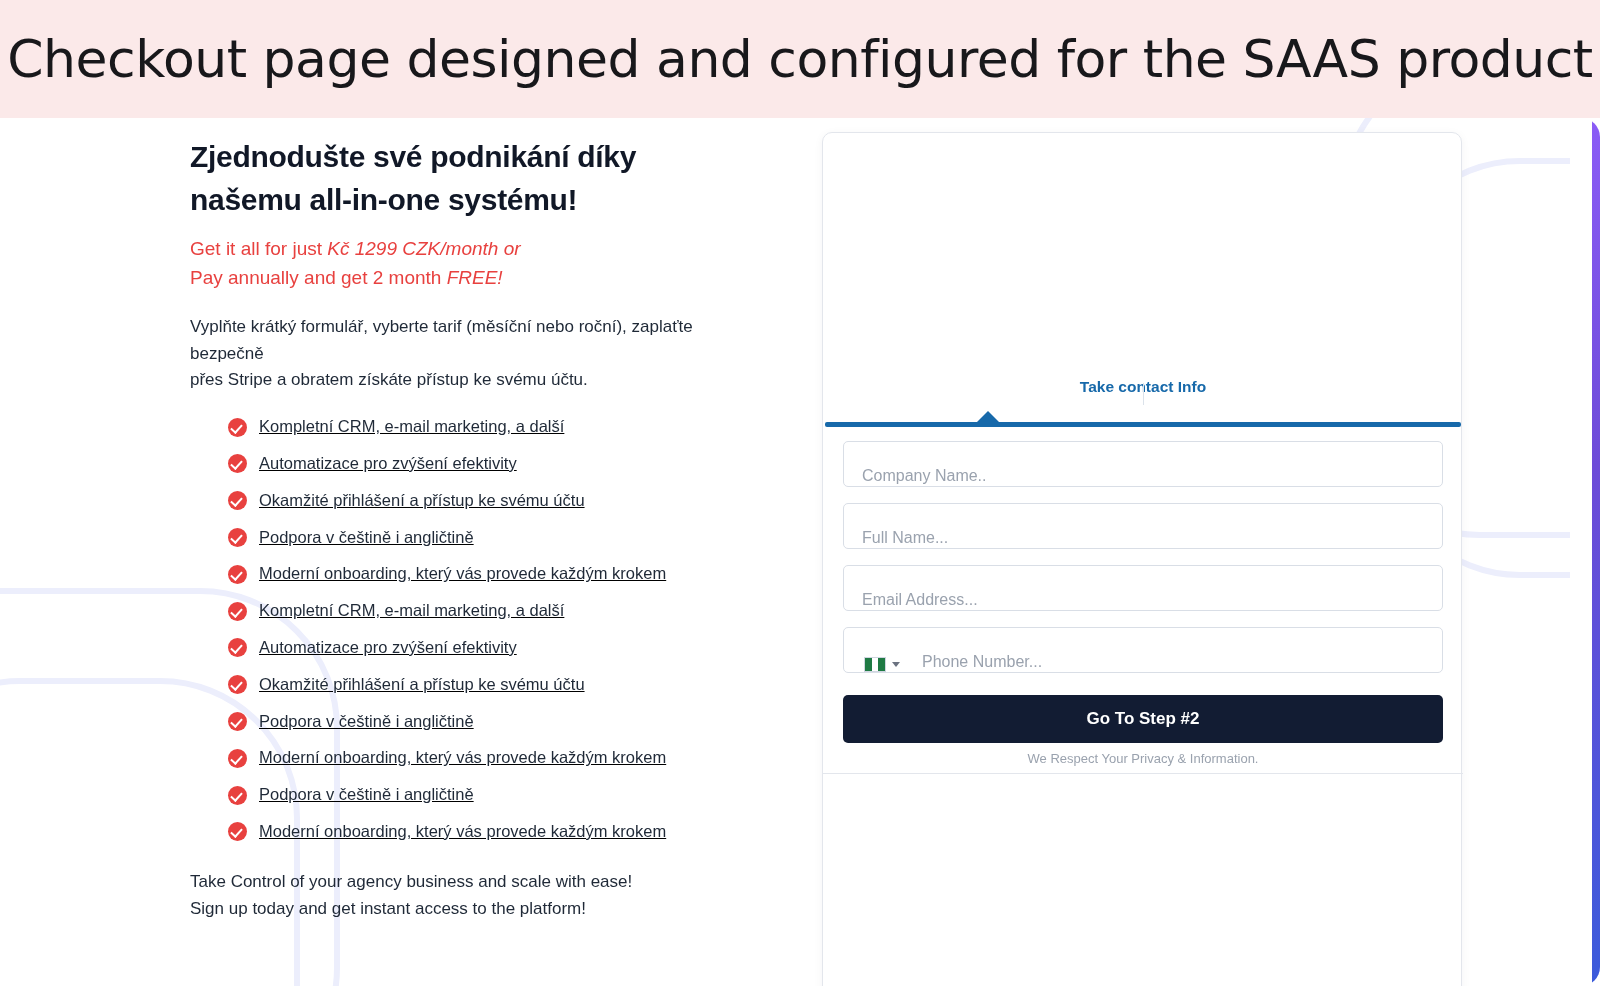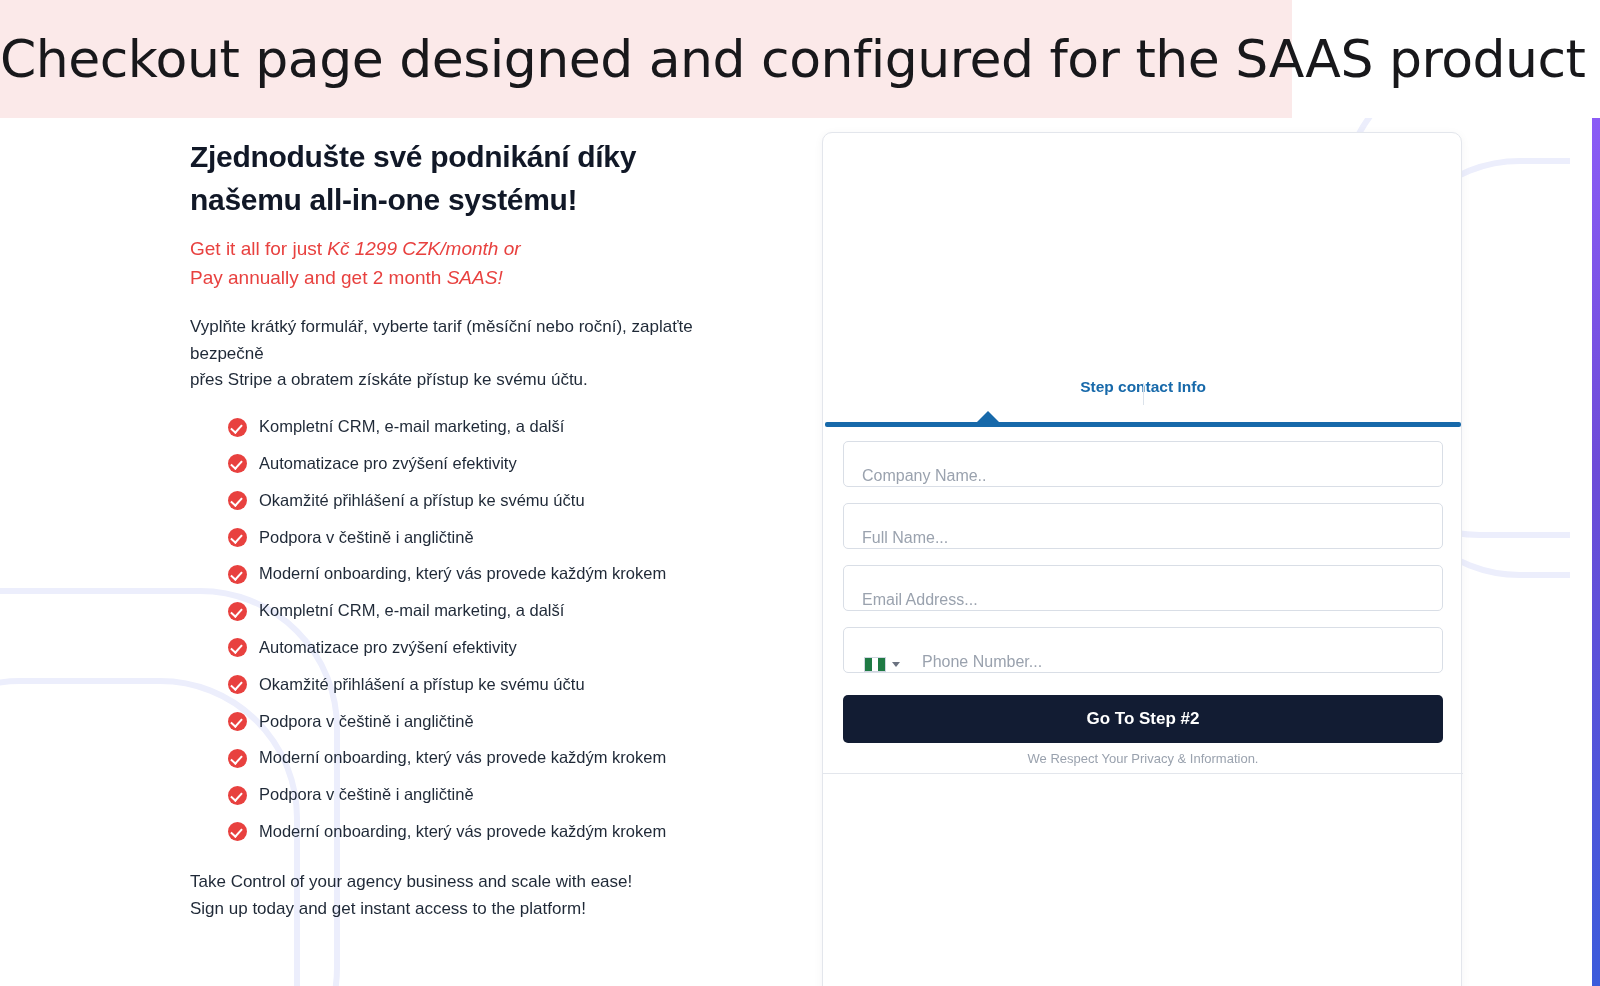--- a/index.html
+++ b/index.html
@@ -16,43 +16,45 @@
     width: 1600px;
     height: 986px;
     background: #ffffff;
     overflow: hidden;
   }
 
   
   .banner {
     position: absolute;
     left: 0; top: 0;
-    width: 1292px;
+    width: 1600px;
     height: 118px;
     background: #fbe9e9;
     display: flex;
     align-items: center;
+    justify-content: center;
   }
   .banner-title {
     font-size: 52px;
     font-weight: 400;
     color: #18181b;
     letter-spacing: -0.5px;
     white-space: nowrap;
     font-family: "DejaVu Sans", sans-serif;
   }
 
   
   .content {
     position: absolute;
     left: 0; top: 118px;
     width: 1600px;
     height: 868px;
     background: #ffffff;
     overflow: hidden;
+    border-radius: 19px;
   }
 
   
   .swoosh {
     position: absolute;
     border: 6px solid #e7e9fb;
     border-radius: 140px;
     pointer-events: none;
   }
   .swoosh.a { left: -180px; top: 470px; width: 520px; height: 520px; border-color:#eceefc; }
@@ -103,20 +105,21 @@
     margin-bottom: 24px;
     max-width: 560px;
   }
 
   .features { list-style: none; margin: 0 0 26px 0; padding: 0; }
   .feature {
     display: flex;
     align-items: center;
     gap: 12px;
     margin: 0 0 17px 38px;
+    text-decoration: underline;
   }
   .check {
     flex: 0 0 auto;
     width: 19px; height: 19px;
     border-radius: 50%;
     background: #e8413f;
     position: relative;
   }
   .check::after {
     content: "";
@@ -286,21 +289,21 @@
     <div class="swoosh c"></div>
     <div class="swoosh d"></div>
     <div class="right-edge"></div>
     <div class="right-edge-inner"></div>
 
     <div class="left-col">
       <h1 class="headline">Zjednodušte své podnikání díky našemu all-in-one systému!</h1>
 
       <div class="price-line">
         <span>Get it all for just </span><span class="em">Kč 1299 CZK/month or</span><br>
-        <span>Pay annually and get 2 month </span><span class="em">SAAS!</span>
+        <span>Pay annually and get 2 month </span><span class="em">FREE!</span>
       </div>
 
       <div class="intro">
         <span>Vyplňte krátký formulář, vyberte tarif (měsíční nebo roční), zaplaťte bezpečně</span><br>
         <span>přes Stripe a obratem získáte přístup ke svému účtu.</span>
       </div>
 
       <ul class="features">
         <li class="feature">
           <span class="check"></span>
@@ -354,21 +357,21 @@
 
       <div class="closing">
         <span>Take Control of your agency business and scale with ease!</span><br>
         <span>Sign up today and get instant access to the platform!</span>
       </div>
     </div>
 
     <div class="form-card">
 
       <div class="tabs">
-        <div class="tab active">Step contact Info</div>
+        <div class="tab active">Take contact Info</div>
       </div>
       <div class="tab-divider"></div>
       <div class="tabs-underline"></div>
       <div class="tab-arrow"></div>
 
       <div class="fields">
 
         <div class="field">
           <input type="text" placeholder="Company Name.." style="">
         </div>

